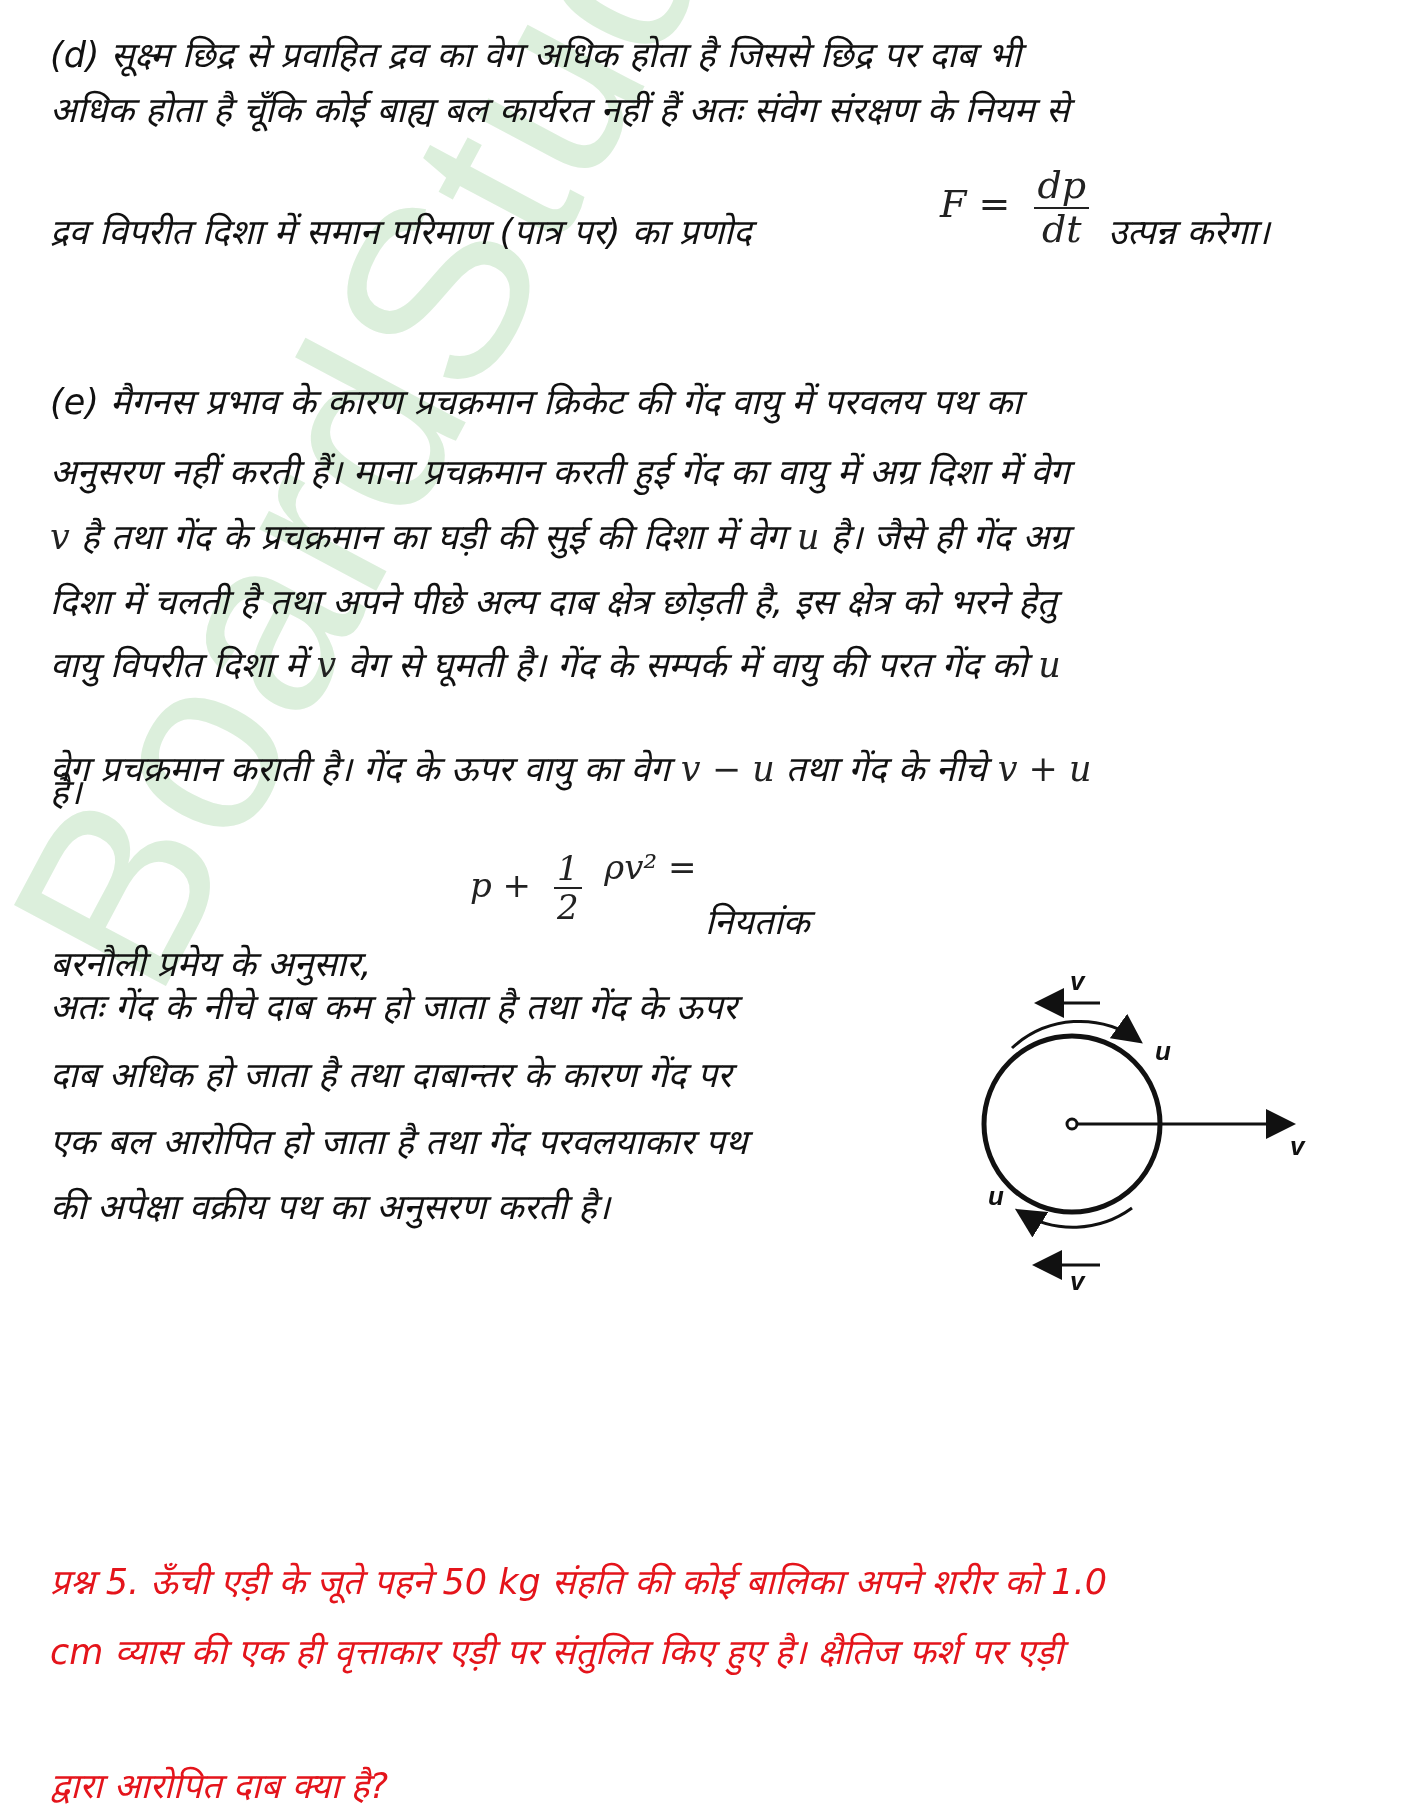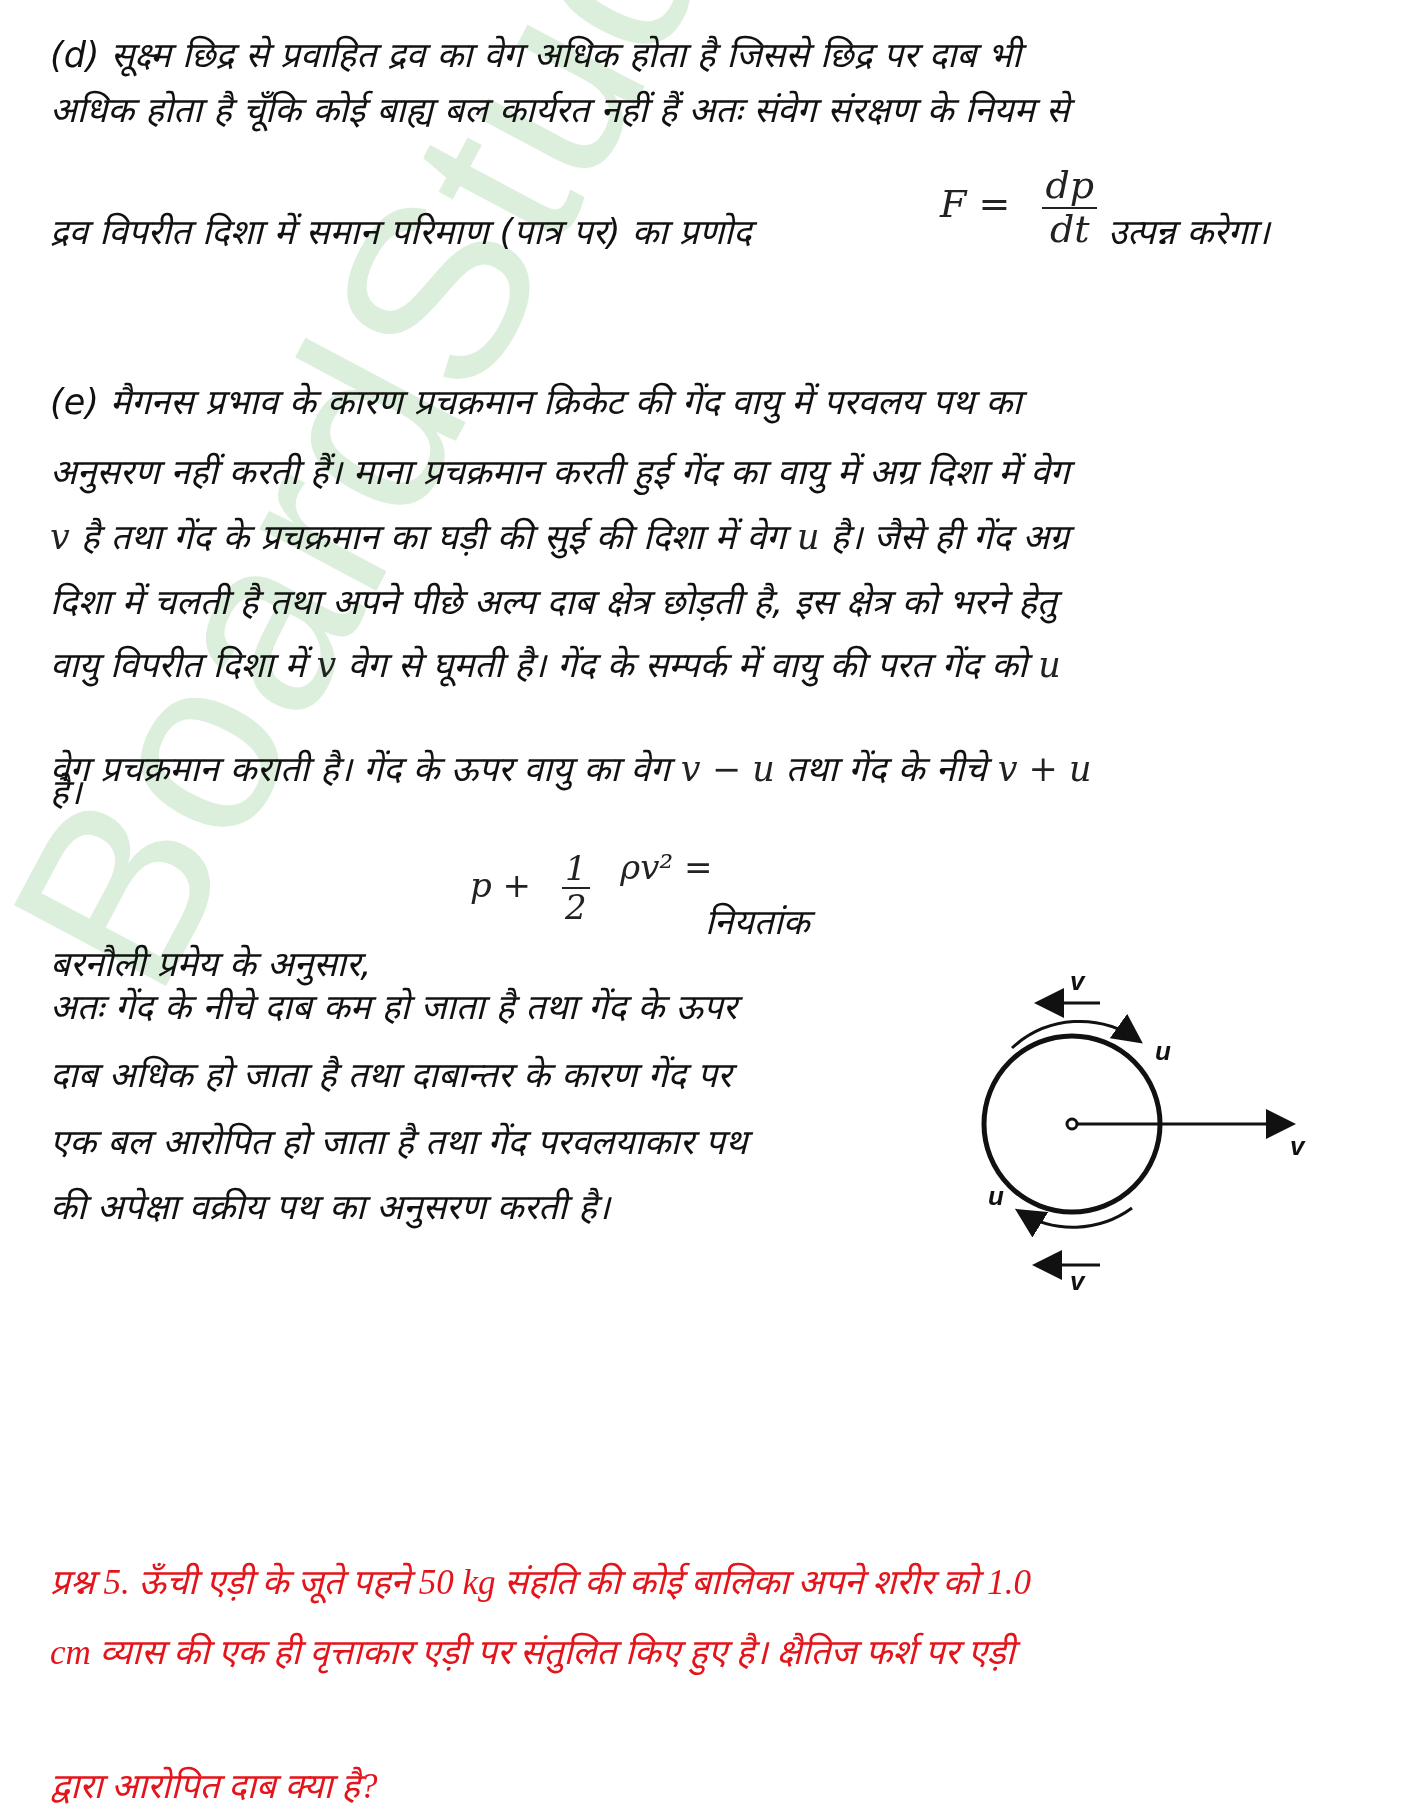--- a/index.html
+++ b/index.html
@@ -7,23 +7,23 @@
          font-family: "DejaVu Sans", sans-serif; color: #111111; }
   .watermark { position: absolute; left: 80px; top: 820px; width: 1500px;
                transform: rotate(-62deg); transform-origin: left center;
                font-family: "Liberation Sans", sans-serif; font-size: 250px;
                letter-spacing: 2px; color: #dcefdc; white-space: nowrap;
                z-index: 0; pointer-events: none; }
   .line { position: absolute; left: 50px; font-size: 35px; font-style: italic;
           white-space: nowrap; z-index: 1; line-height: 1; }
   .math { font-family: "DejaVu Serif", serif; font-style: italic; font-weight: normal;
           color: #222; }
-  .red { color: #e4141b; font-family: Liberation Serif, serif; }
+  .red { color: #e4141b; }
   .frac { display: inline-block; vertical-align: middle; text-align: center;
-          font-family: "DejaVu Serif", serif; font-style: italic; margin: 0 20px; }
+          font-family: "DejaVu Serif", serif; font-style: italic; margin: 0 12px; }
   .frac span { display: block; line-height: 1.1; }
   .frac .num { border-bottom: 2px solid #222; padding: 0 3px; }
   .formula { position: absolute; z-index: 1; font-family: "DejaVu Serif", serif;
              font-style: italic; font-size: 38px; color: #222; white-space: nowrap; }
   .diagram { position: absolute; left: 960px; top: 950px; width: 360px; height: 360px; z-index: 1; }
 </style>
 </head>
 <body>
 
 <div class="watermark">BoardStudy</div>

